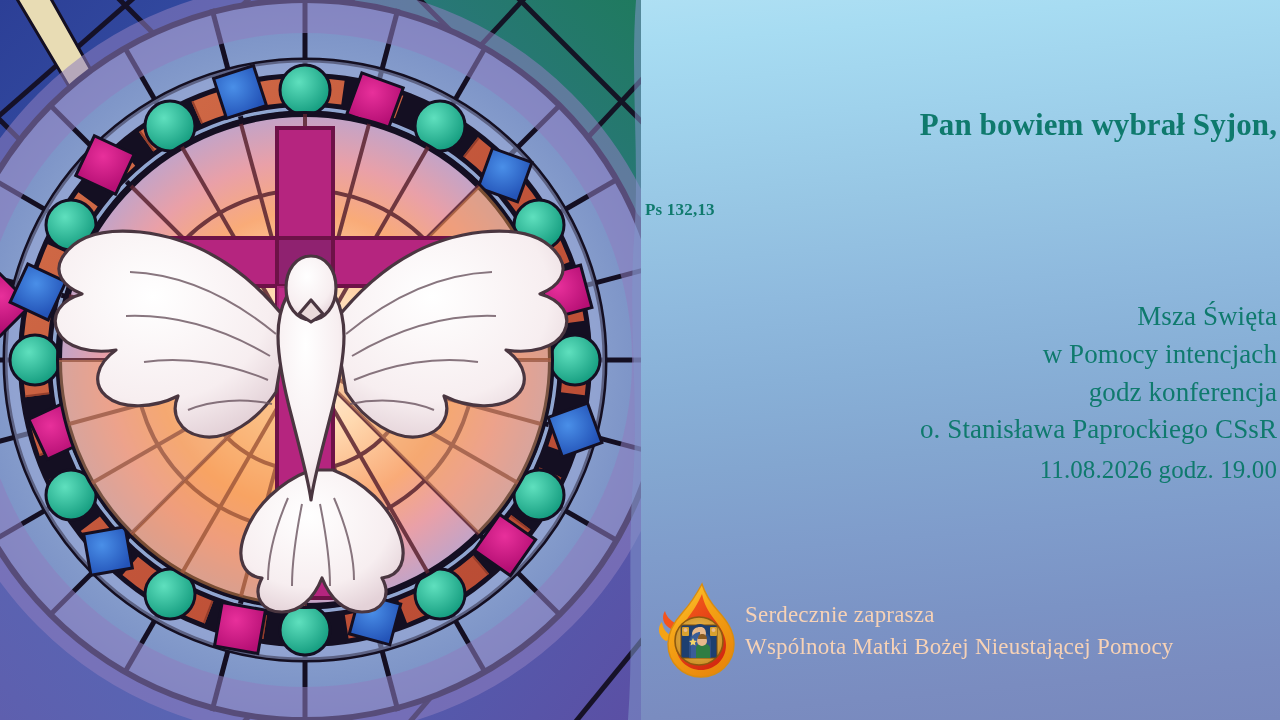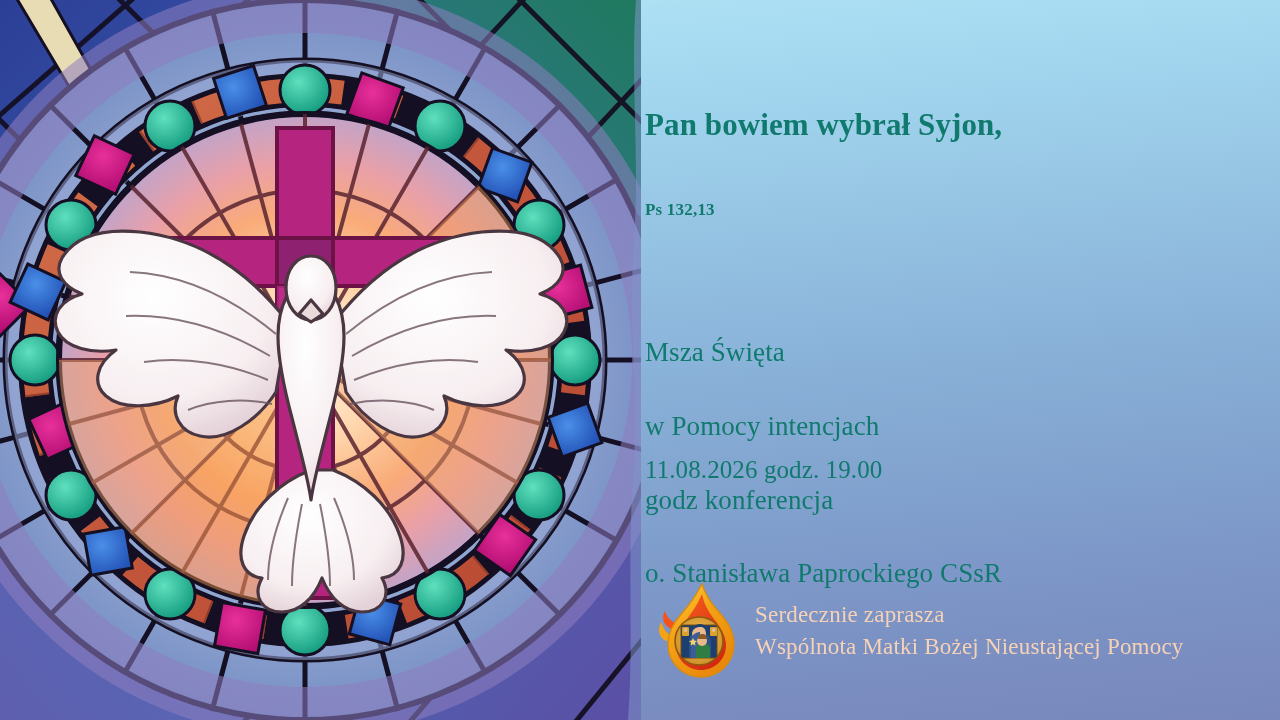--- a/index.html
+++ b/index.html
@@ -31,56 +31,56 @@
   }
 
   
   #glass{
     position:absolute;left:0;top:0;width:641px;height:720px;
     overflow:hidden;background:#14122b;
   }
   #glass svg{display:block;width:641px;height:720px;}
 
   
-  .rtext{position:absolute;color:#0f7a6d;text-align:left;}
+  .rtext{position:absolute;color:#0f7a6d;text-align:right;}
 
   #verse{
     left:645px;top:104px;width:632px;
     font-size:31px;font-weight:bold;line-height:1.34;
     letter-spacing:.1px;
   }
   #verse .vline{display:block;white-space:nowrap;}
 
   #verse-ref{
     left:645px;top:200px;width:575px;
     font-size:17px;font-weight:bold;text-align:left;
     letter-spacing:.2px;
   }
 
   #mass-block{
     left:645px;top:298px;width:632px;
     font-size:27px;line-height:1.40;letter-spacing:.1px;
   }
-  #mass-block .mline{display:block;white-space:nowrap;margin-top:36px;}
+  #mass-block .mline{display:block;white-space:nowrap;}
 
   #when-block{
     left:645px;top:452px;width:632px;
     font-size:25px;line-height:1.47;letter-spacing:.1px;
   }
   #when-block .wline{display:block;white-space:nowrap;}
 
   
   #footer{
     position:absolute;left:655px;top:581px;width:620px;height:100px;
     display:flex;align-items:center;
   }
   #logo{width:90px;height:100px;flex:0 0 90px;}
   #logo svg{display:block;width:90px;height:100px;}
   #footer-text{
-    margin-left:10px;color:#f7d2b6;
+    color:#f7d2b6;
     font-size:23px;line-height:1.38;letter-spacing:.2px;
     text-align:left;
   }
   #footer-text .fline{display:block;white-space:nowrap;}
 </style>
 </head>
 <body>
 
 <div id="poster">
 

